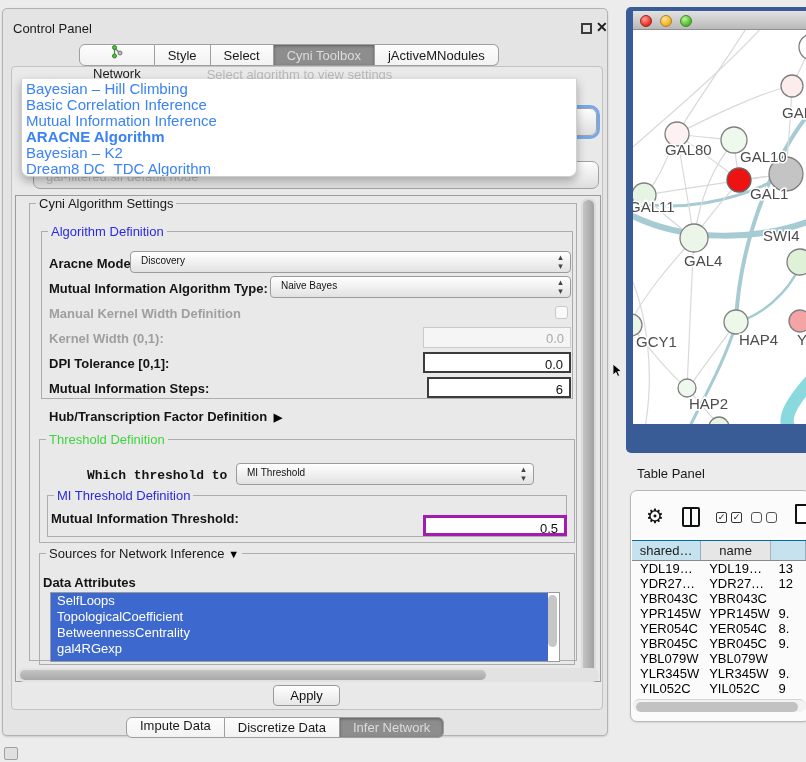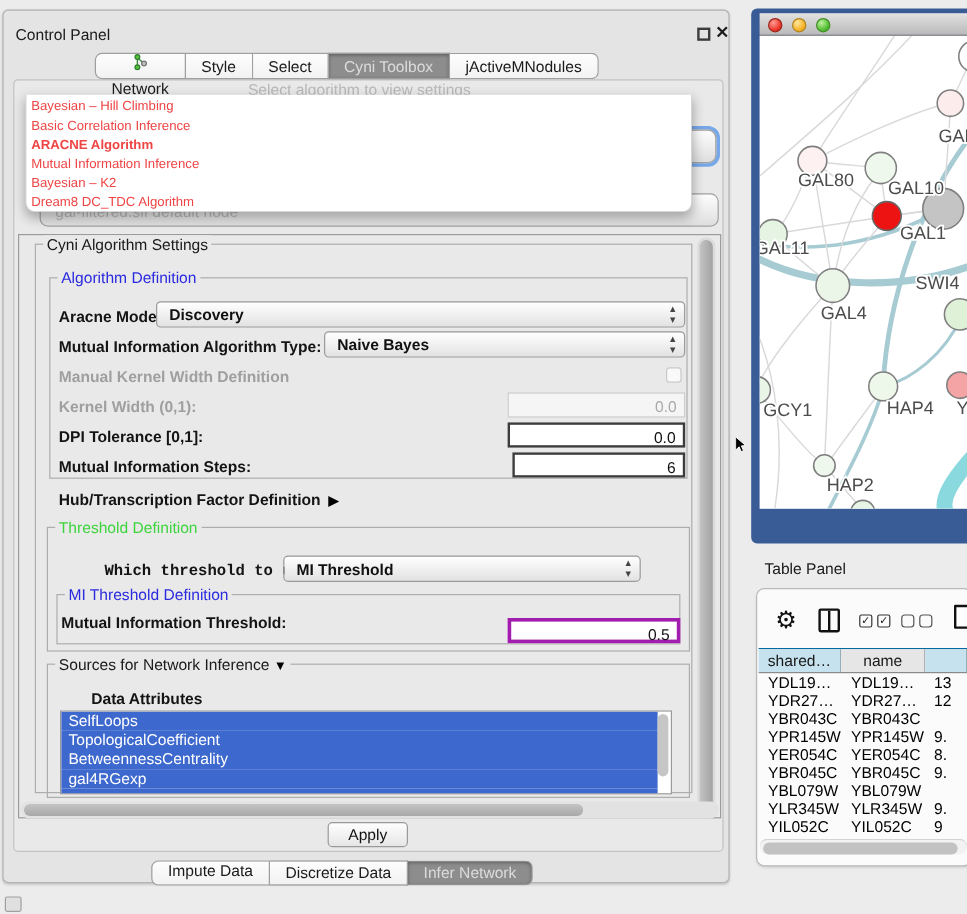--- a/index.html
+++ b/index.html
@@ -36,38 +36,38 @@
                   background:linear-gradient(#fdfdfd,#dedede); z-index:4; }
   #combo-sliver1 { left:550px; top:99px; width:44px; height:28px;
                    box-shadow:0 0 0 3px #76a7e8; }
   #combo-sliver2 { left:30px; top:152px; width:566px; height:28px; }
   #combo-sliver2 span { position:absolute; left:12px; top:7px; font-size:13px; color:#b9b9b9; white-space:nowrap; }
 
   #algo-popup { position:absolute; left:18px; top:70px; width:556px; height:98px;
                 background:#ffffff; border:1px solid #cfcfcf; border-top:none;
                 border-radius:0 0 8px 8px; box-shadow:0 4px 10px rgba(0,0,0,.3);
                 z-index:10; overflow:hidden; padding-top:2px; }
-  .popup-item { font-size:11px; line-height:16px; padding-left:4px; color:#ef4444; white-space:nowrap; }
+  .popup-item { font-size:15px; line-height:16px; padding-left:4px; color:#3b82f6; white-space:nowrap; }
   .popup-item.bold { font-weight:bold; }
 
   
   #settings-outer { position:absolute; left:12px; top:186px; width:586px; height:487px;
                     border:1px solid #9c9c9c; background:#e9e9e9; }
   .grp { position:absolute; border:1px solid #adadad; }
   .legend { position:absolute; top:-8px; left:6px; background:#e9e9e9; padding:0 3px;
             font-size:13px; color:#1a1a1a; white-space:nowrap; }
   .legend.blue { color:#2a2ae0; }
   .legend.green { color:#3fd43f; }
 
   .lbl { position:absolute; font-size:13px; font-weight:bold; color:#141414; white-space:nowrap; }
   .lbl.dis { color:#9f9f9f; }
 
   .combo { position:absolute; height:22px; background:linear-gradient(#ffffff,#e2e2e2);
            border:1px solid #9b9b9b; border-radius:4px; }
-  .combo-val { position:absolute; left:10px; top:3px; font-size:13px; color:#111; white-space:nowrap;font-weight:bold; }
+  .combo-val { position:absolute; left:10px; top:3px; font-size:10px; color:#111; white-space:nowrap; }
   .spin { position:absolute; right:3px; top:1px; width:13px; text-align:center;
           font-size:9px; line-height:9px; color:#444; }
 
   .field { position:absolute; height:21px; background:#fff; border:3px solid #a21caf;
            font-size:13px; color:#111; text-align:right; padding:3px 6px 0 0; }
   .field.dark { border:2px solid #3c3c3c; }
   .field.dis { background:#f5f5f5; border:1px solid #cacaca; color:#a9a9a9; }
 
   #manual-kernel-cb { position:absolute; left:552px; top:297px; width:13px; height:13px;
                       border:1px solid #c9c9c9; border-radius:3px; background:#f9f9f9; }
@@ -182,22 +182,22 @@
 
     <div id="combo-placeholder">Select algorithm to view settings</div>
     <div id="combo-sliver1" class="sliver-combo"></div>
     <div id="combo-sliver2" class="sliver-combo">
       <span>gal-filtered.sif default node</span>
     </div>
 
     <div id="algo-popup">
         <div class="popup-item">Bayesian – Hill Climbing</div>
         <div class="popup-item">Basic Correlation Inference</div>
+        <div class="popup-item">Mutual Information Inference</div>
         <div class="popup-item bold">ARACNE Algorithm</div>
-        <div class="popup-item">Mutual Information Inference</div>
         <div class="popup-item">Bayesian – K2</div>
         <div class="popup-item">Dream8 DC_TDC Algorithm</div>
       </div>
 
     <div id="settings-outer"></div>
     <div class="vscroll" id="settings-vscroll">
         <div class="thumb"></div>
       </div>
 
     <div class="grp" style="left:26px;top:194px;width:548px;height:458px;">
@@ -244,21 +244,21 @@
     </div>
     <div class="lbl" style="left:48px;top:502px;">Mutual Information Threshold:</div>
     <div class="field" style="left:420px;top:506px;width:144px;">0.5</div>
 
     <div class="grp" style="left:36px;top:544px;width:536px;height:112px;">
       <span class="legend">
         <span>Sources for Network Inference</span>
         <span class="tri">▼</span>
       </span>
     </div>
-    <div class="lbl" style="left:40px;top:566px;margin-left:33px;">Data Attributes</div>
+    <div class="lbl" style="left:40px;top:566px;">Data Attributes</div>
     <div id="attr-list">
         <div class="attr-item">SelfLoops</div>
         <div class="attr-item">TopologicalCoefficient</div>
         <div class="attr-item">BetweennessCentrality</div>
         <div class="attr-item">gal4RGexp</div>
         <div id="attr-filler"></div>
       </div>
     <div id="attr-scroll">
         <div class="thumb"></div>
       </div>

